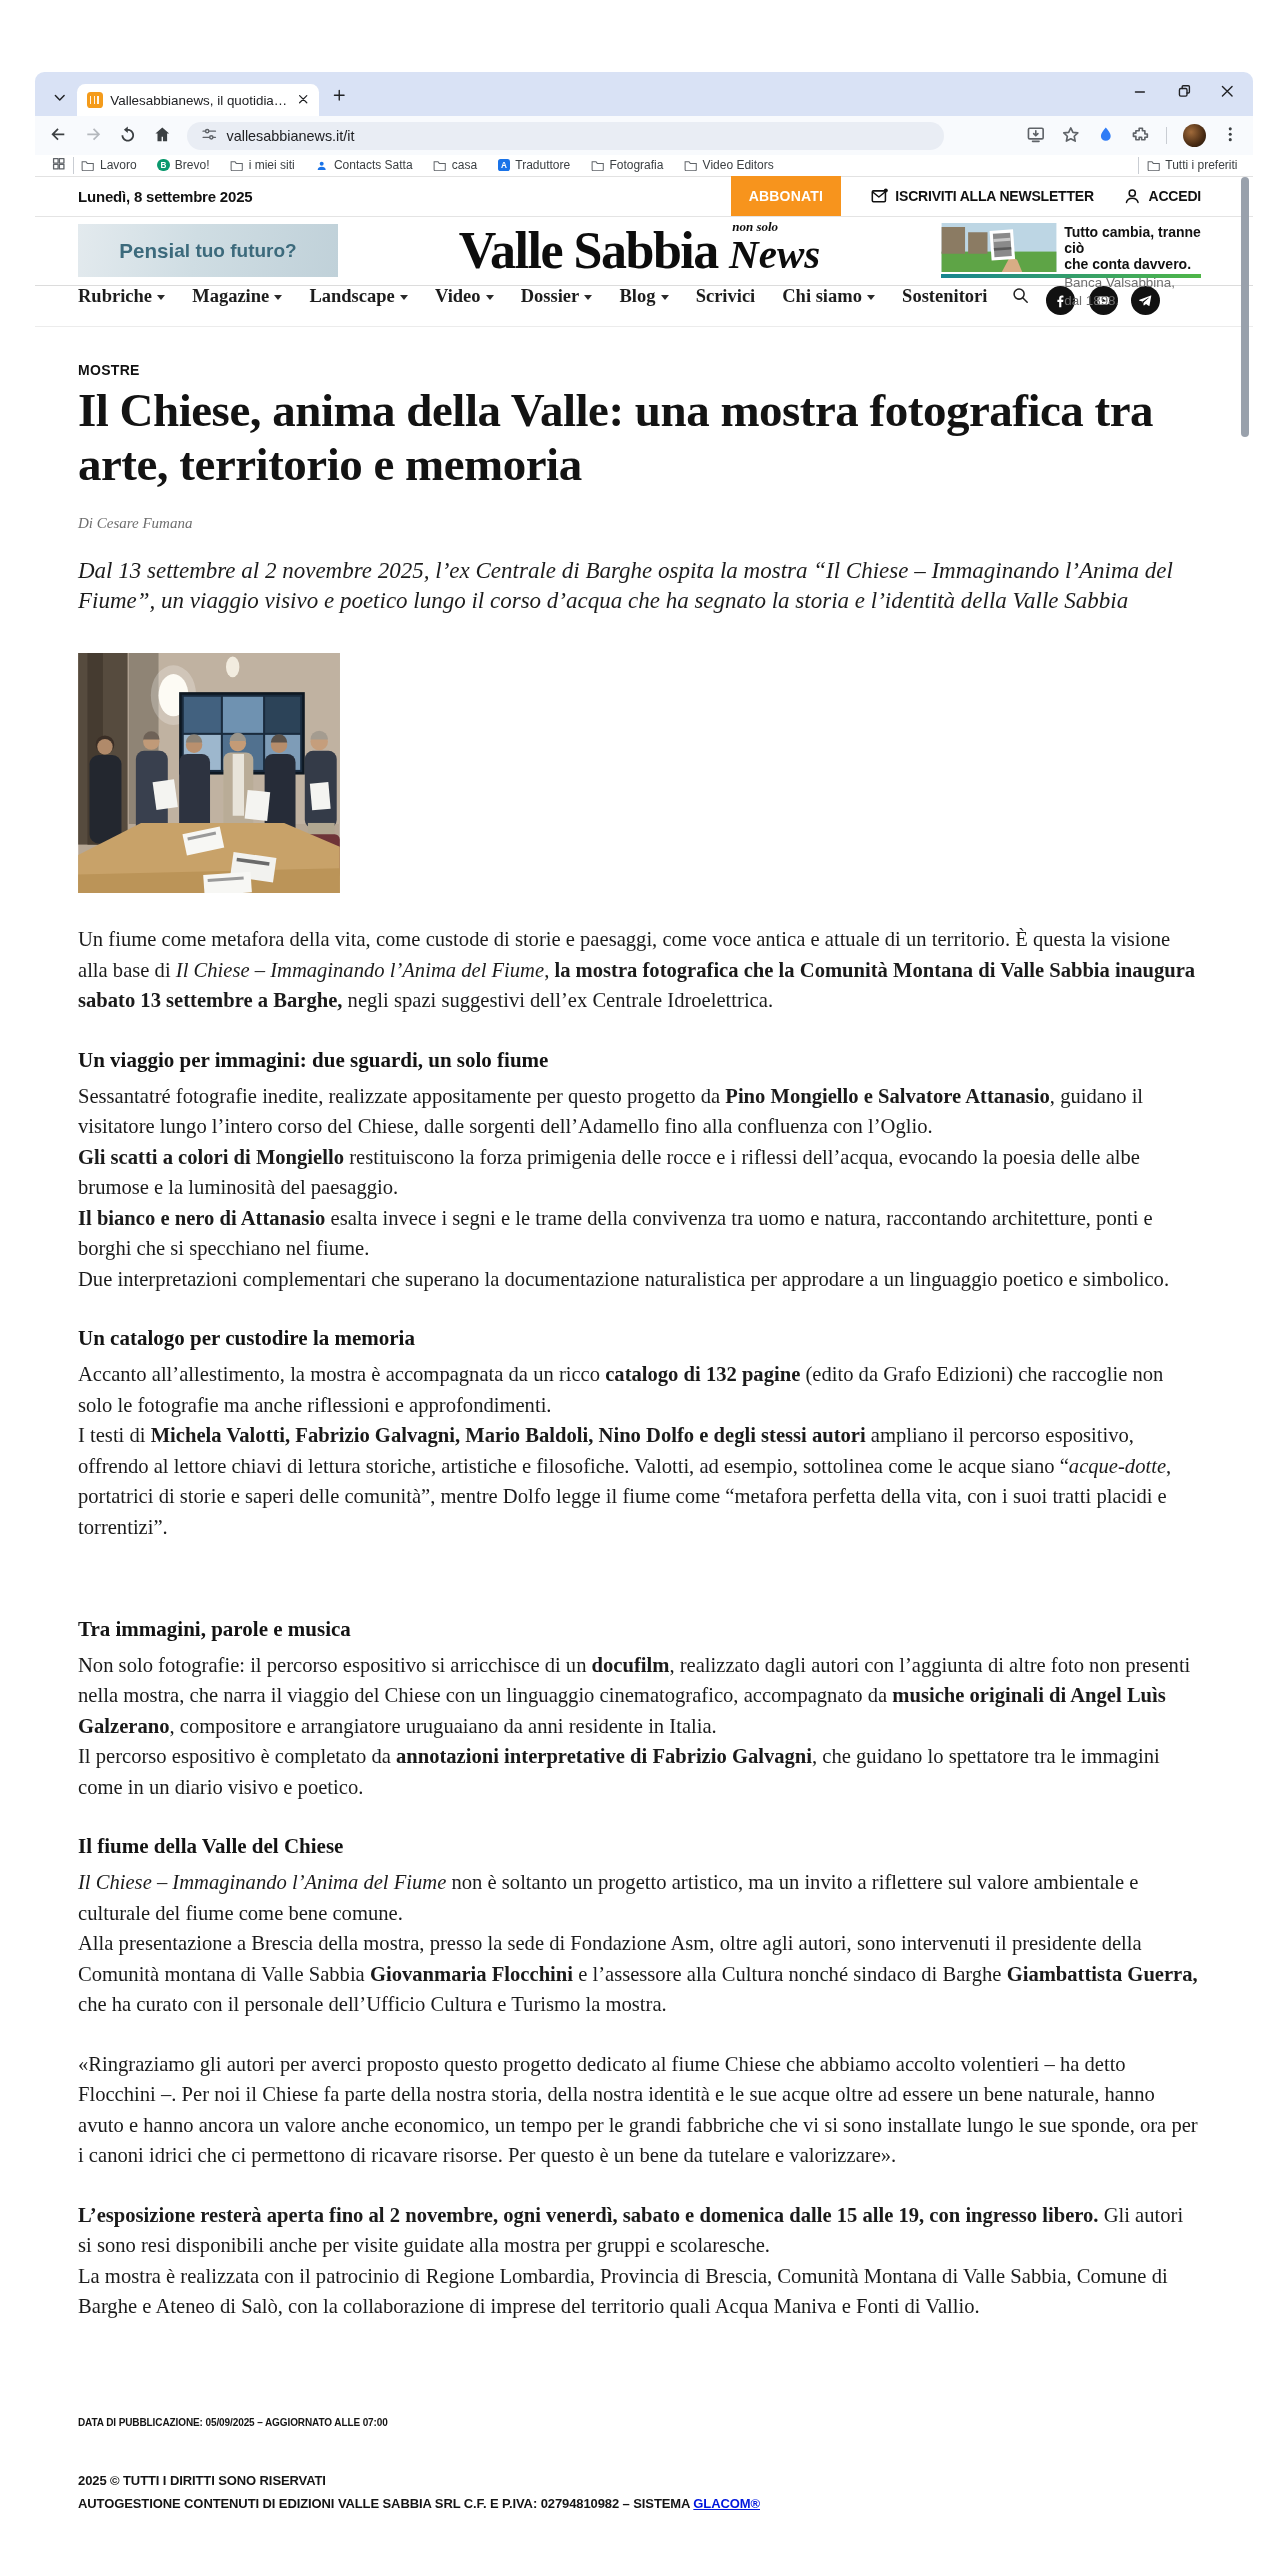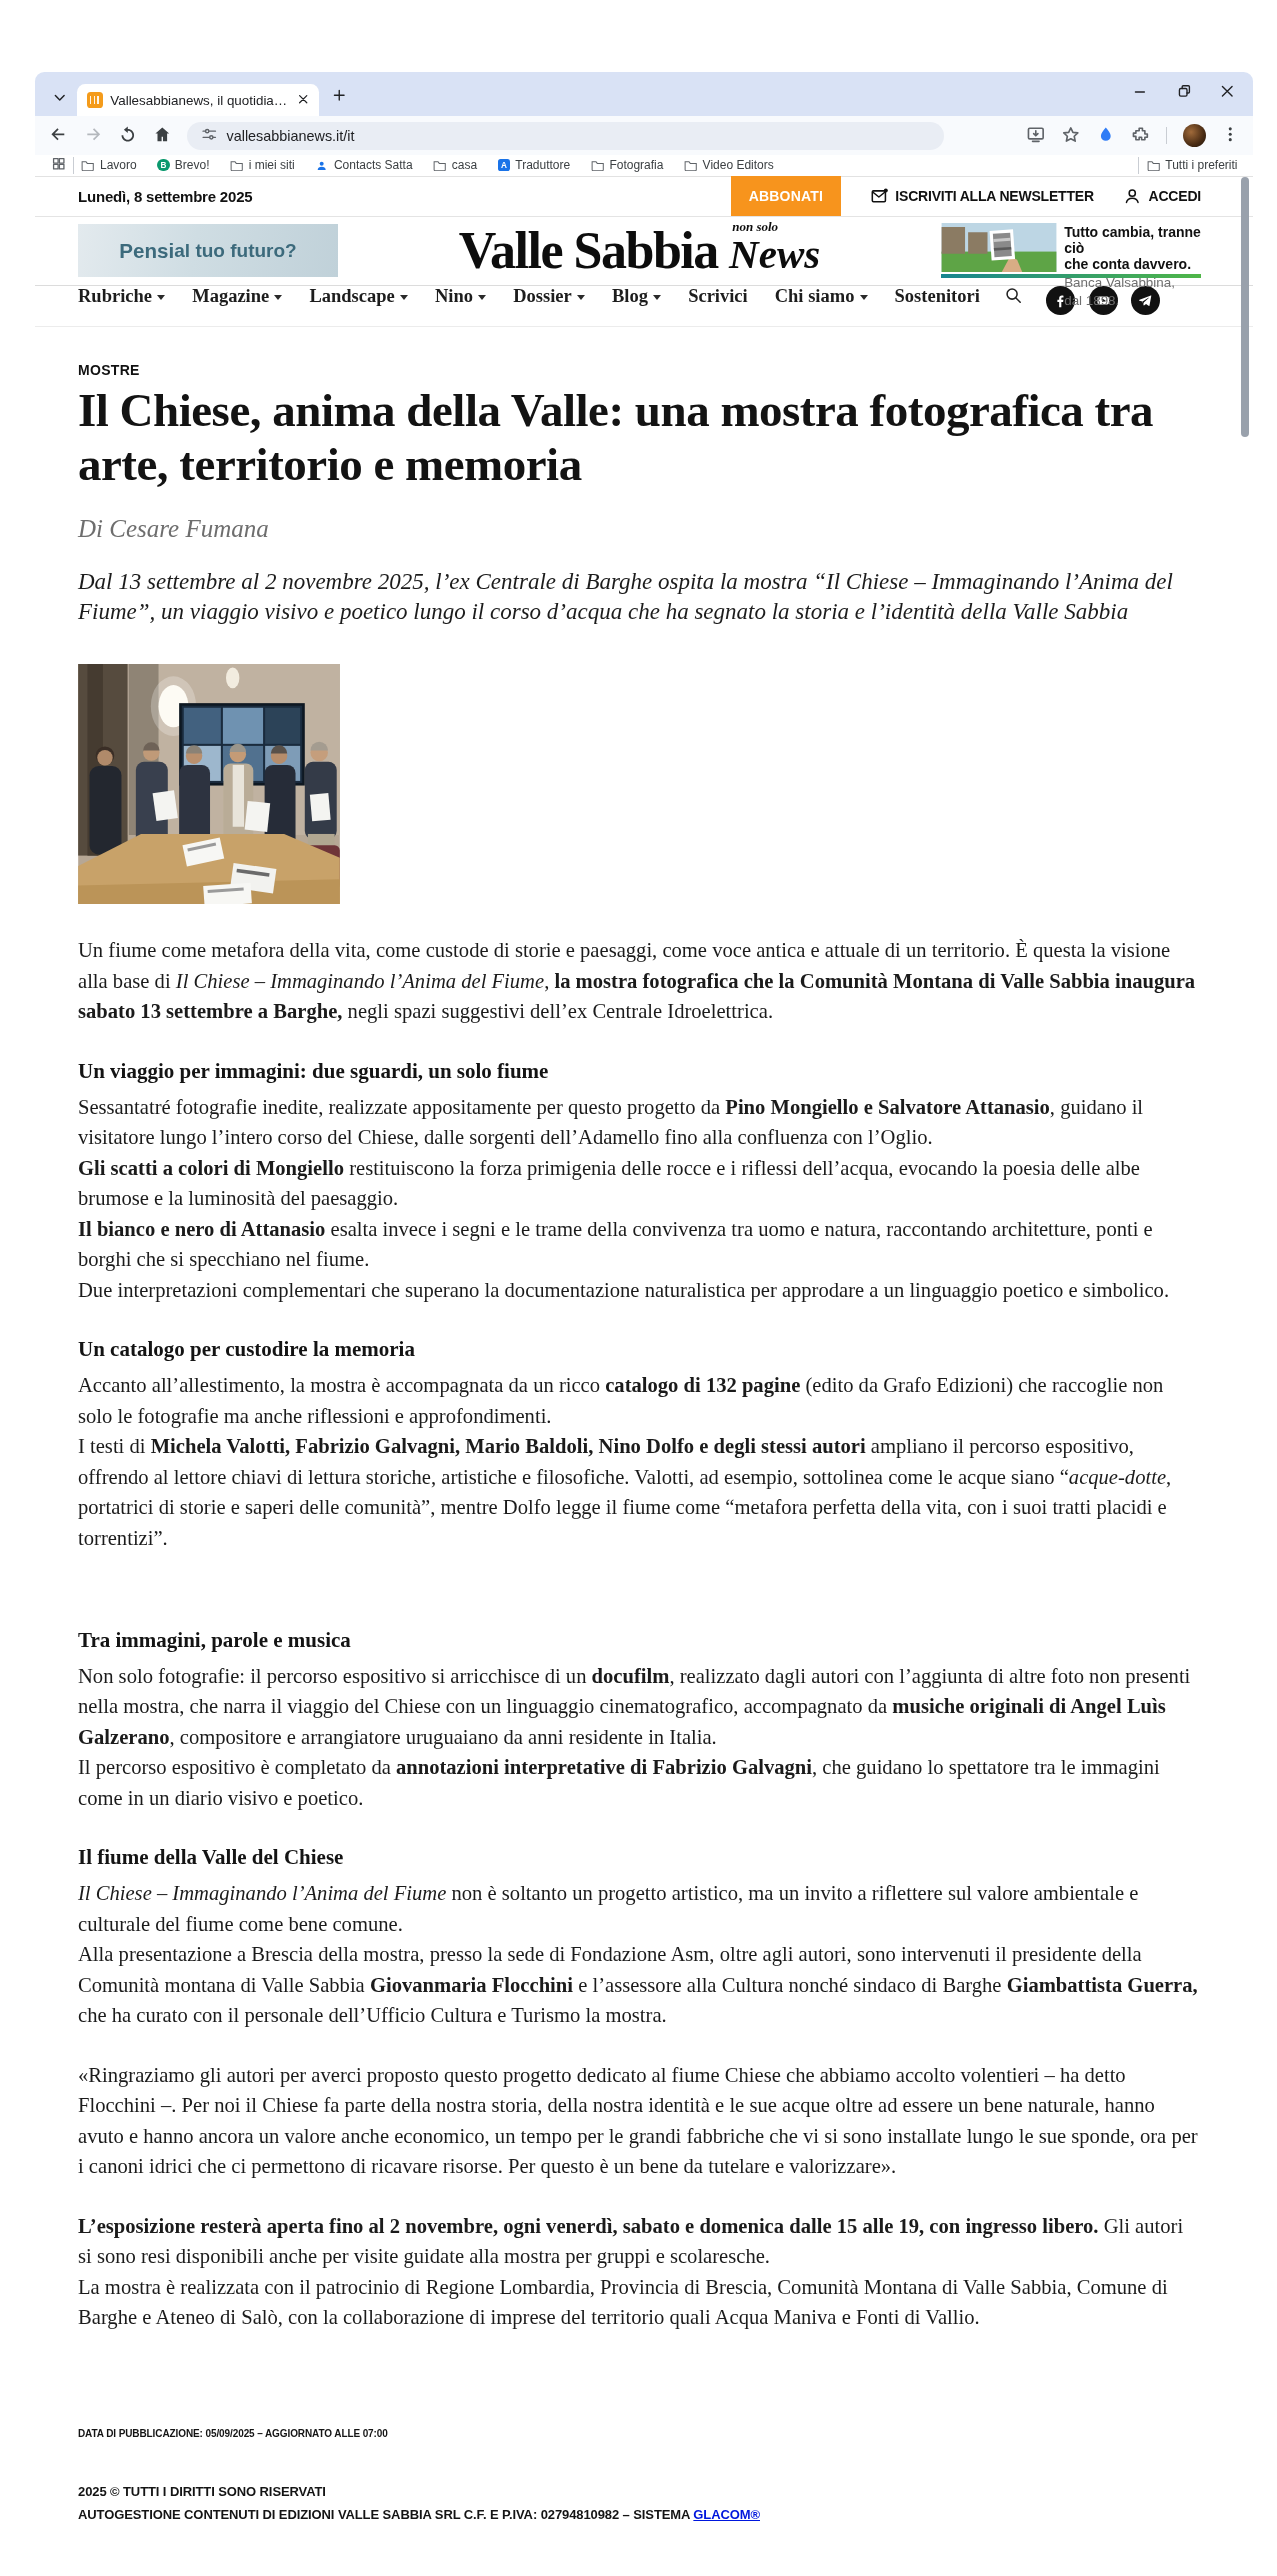--- a/index.html
+++ b/index.html
@@ -72,21 +72,21 @@
   .nav-search{margin-left:24px;display:flex;align-items:center}
   .nav-social{margin-left:auto;margin-right:41px;display:flex;gap:13.4px}
   .soc{width:29px;height:29px;border-radius:50%;background:#111;display:flex;align-items:center;justify-content:center}
   .soc svg{width:18.5px;height:18.5px}
 
   
   .article{padding:0 52px 0 43px}
   .category{margin-top:35px;font-size:14px;font-weight:bold;letter-spacing:0.3px;color:#111}
   h1.title{font-family:"Liberation Serif",serif;font-weight:bold;font-size:47px;line-height:1.16;
            letter-spacing:-0.5px;color:#131313;margin-top:5px}
-  .byline{margin-top:23px;font-family:"Liberation Serif",serif;font-style:italic;font-size:25px;color:#6e6e6e}
+  .byline{margin-top:23px;font-family:"Liberation Serif",serif;font-style:italic;font-size:15px;color:#6e6e6e}
   .lead{margin-top:24px;font-family:"Liberation Serif",serif;font-style:italic;font-size:23px;line-height:1.34;color:#1c1c1c}
   .photo-wrap{margin-top:36px;width:262px;height:240px}
   .body{margin-top:31px;font-family:"Liberation Serif",serif;font-size:20.6px;line-height:1.48;color:#1b1b1b}
   .para{margin:0 0 29px}
   .sec-h{font-family:"Liberation Serif",serif;font-size:21px;font-weight:bold;margin:10.3px 0 5.2px;color:#141414}
   .spacer{height:32px}
   .b{font-weight:bold}.i{font-style:italic}
   .meta{margin-top:95px;font-size:10px;font-weight:bold;color:#141414;letter-spacing:-0.1px}
   .foot{margin-top:41px;font-size:13px;font-weight:bold;color:#141414;line-height:1.8;letter-spacing:-0.1px}
   .foot a{color:#0016dd;text-decoration:underline}
@@ -324,21 +324,21 @@
             </div>
             <div class="nav-item">
               <span>Magazine</span>
               <span class="caret"></span>
             </div>
             <div class="nav-item">
               <span>Landscape</span>
               <span class="caret"></span>
             </div>
             <div class="nav-item">
-              <span>Nino</span>
+              <span>Video</span>
               <span class="caret"></span>
             </div>
             <div class="nav-item">
               <span>Dossier</span>
               <span class="caret"></span>
             </div>
             <div class="nav-item">
               <span>Blog</span>
               <span class="caret"></span>
             </div>

